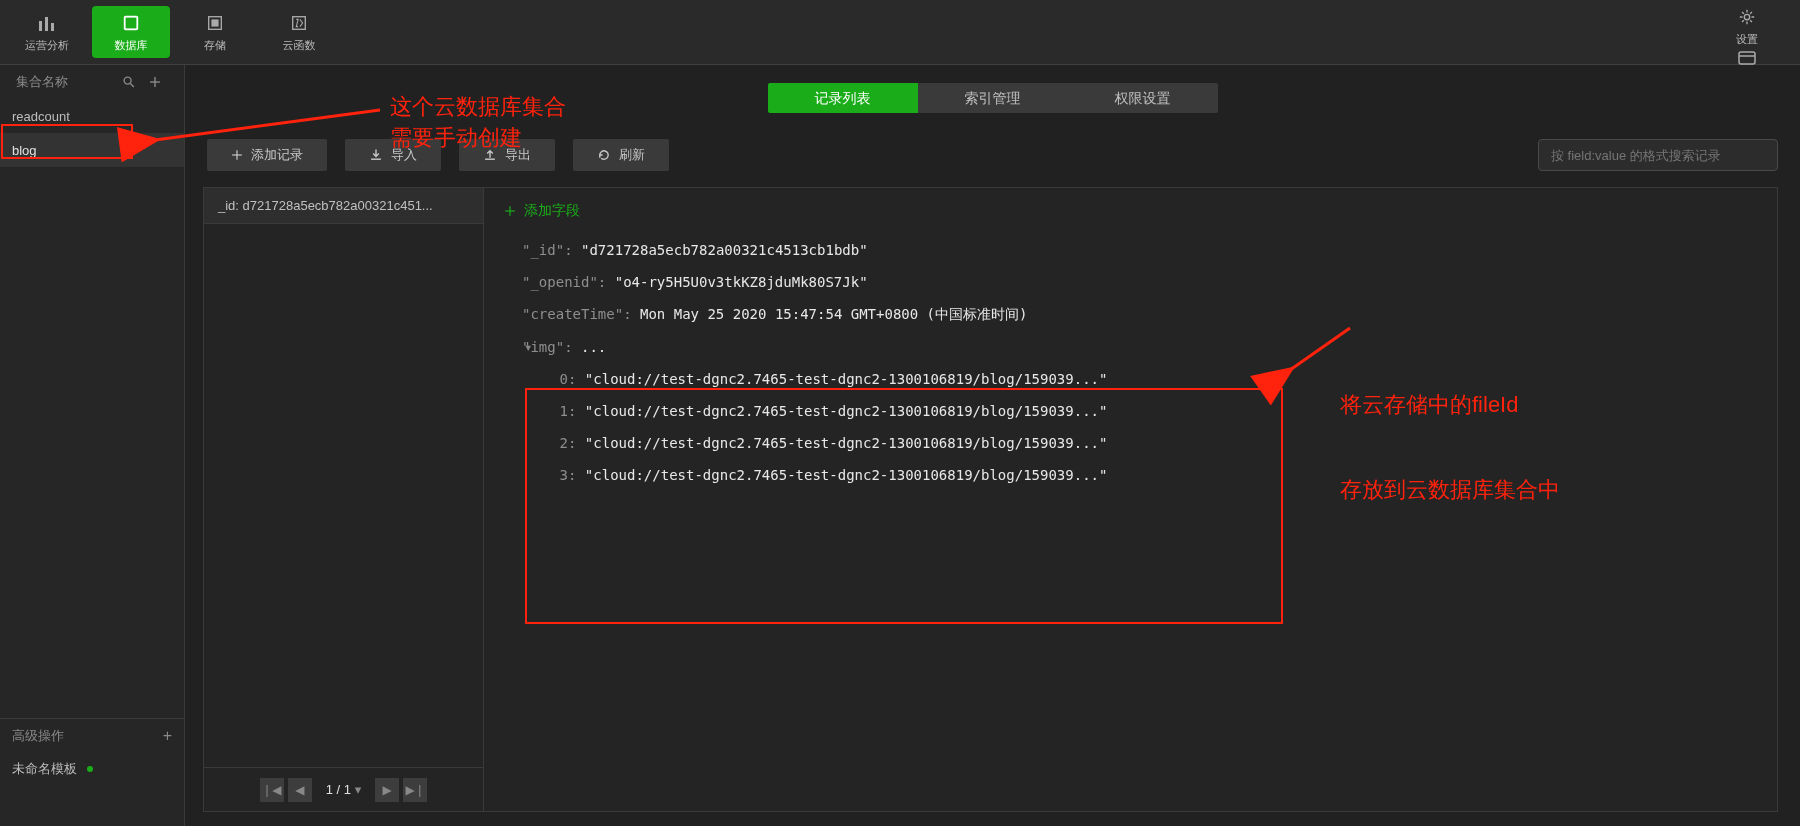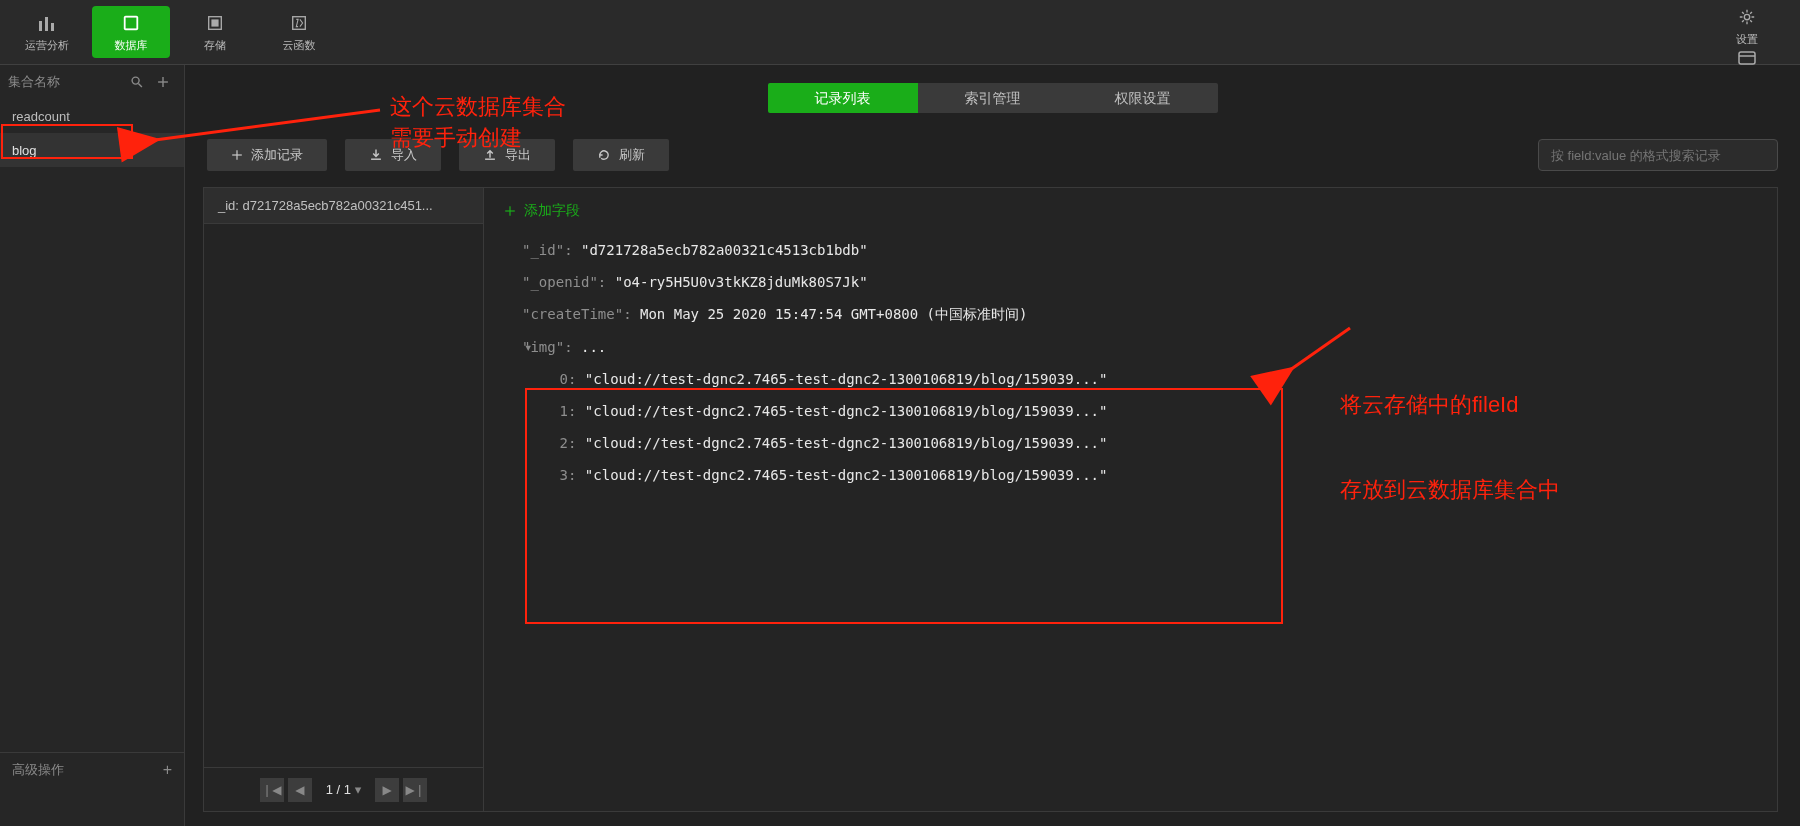--- a/index.html
+++ b/index.html
@@ -56,21 +56,21 @@
   .sidebar {
     width: 185px;
     background: #262626;
     border-right: 1px solid #3a3a3a;
     display: flex;
     flex-direction: column;
   }
   .side-header {
     display: flex;
     align-items: center;
-    padding: 0 8px;
+    padding: 0 16px;
     height: 34px;
     font-size: 13px;
     color: #8a8a8a;
   }
   .side-header .spacer { flex: 1; }
   .side-header .act {
     width: 26px; height: 26px; display: flex; align-items: center; justify-content: center;
     fill: #8a8a8a; cursor: pointer;
   }
   .side-list { flex: 0 0 auto; }
@@ -339,20 +339,24 @@
       </span>
     </div>
     <div class="side-list">
       <div class="side-item">readcount</div>
       <div class="side-item sel">blog</div>
     </div>
     <div class="side-flex"></div>
     <div class="side-adv">
       <span>高级操作</span>
       <span class="plus">+</span>
+    </div>
+    <div class="side-tpl">
+      <span>未命名模板</span>
+      <span class="dot"></span>
     </div>
     <div style="height:40px"></div>
   </div>
 
   <div class="content">
     <div class="tabs-row">
       <div class="tabs">
         <div class="tab active">记录列表</div>
         <div class="tab">索引管理</div>
         <div class="tab">权限设置</div>

